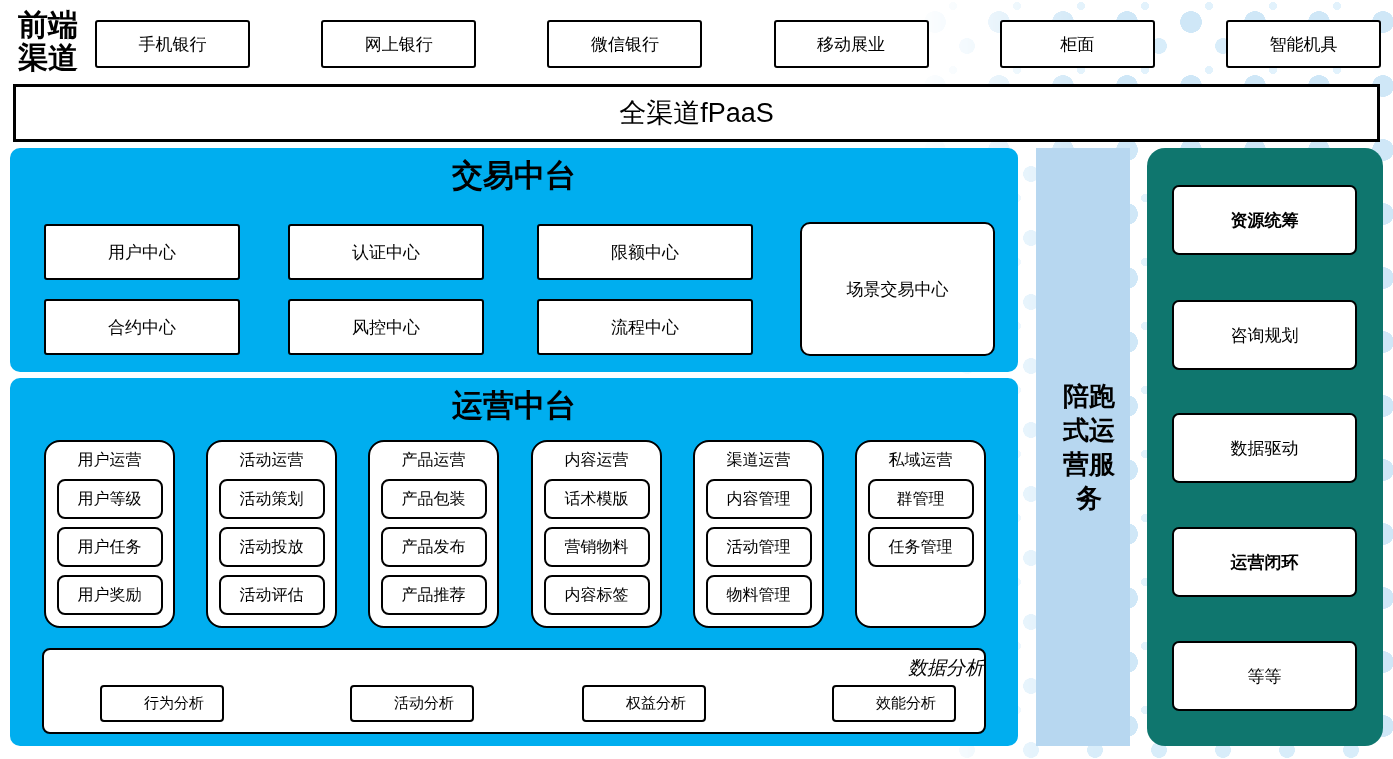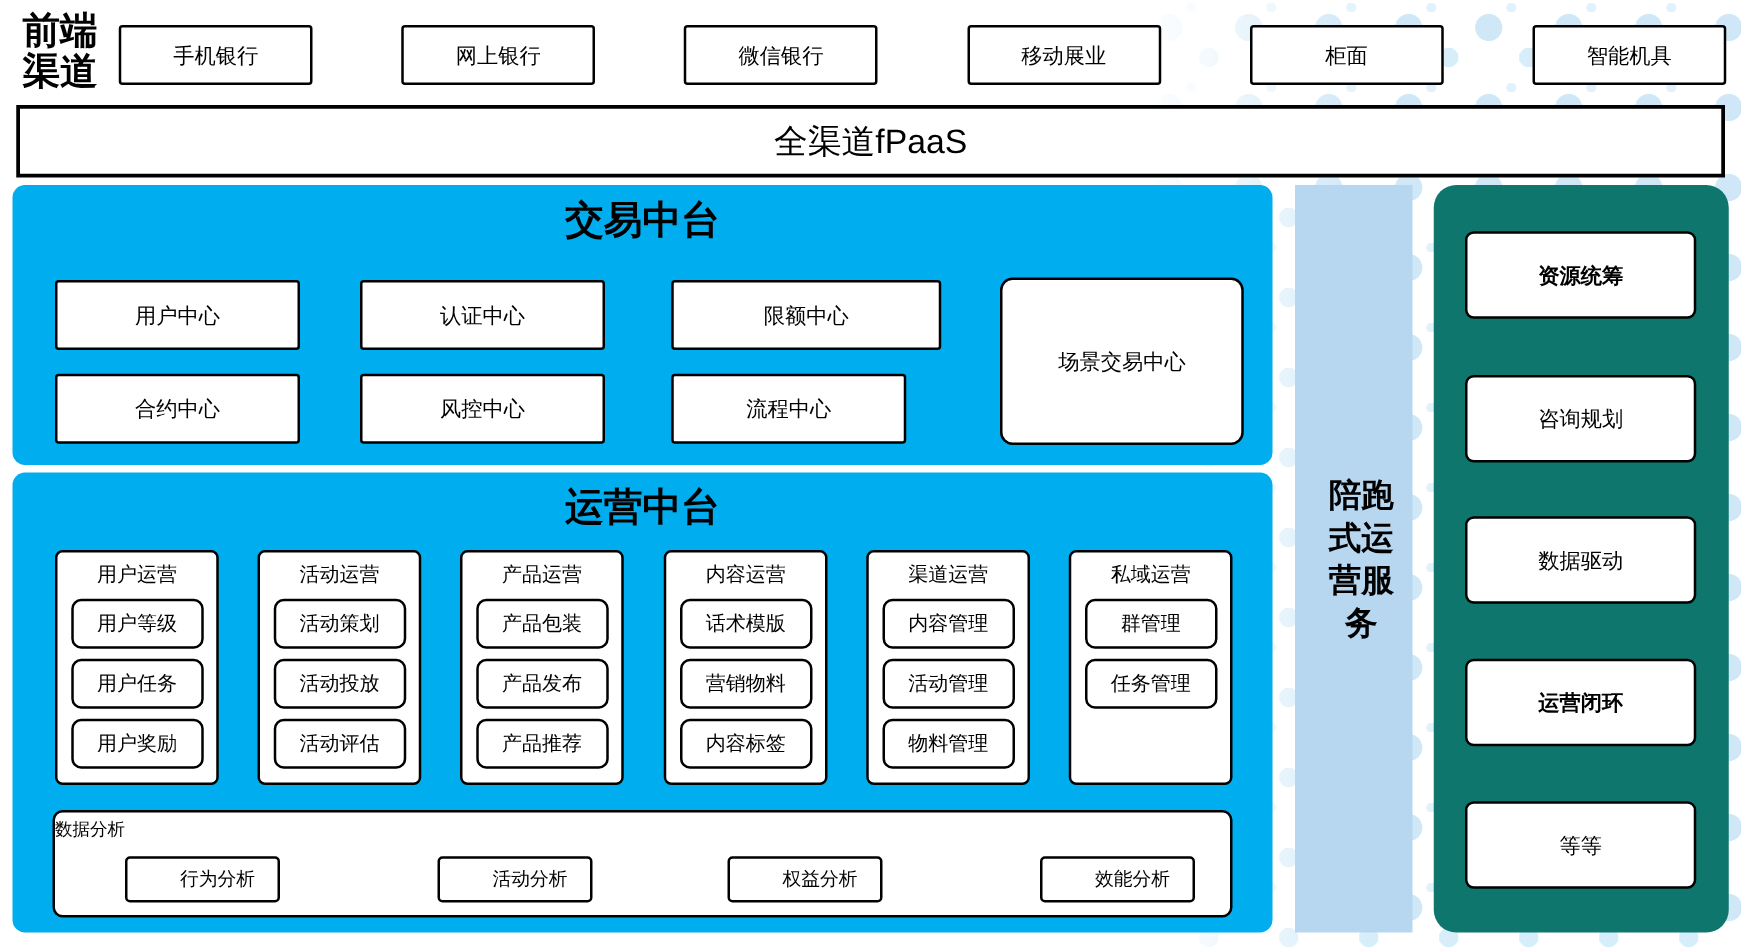--- a/index.html
+++ b/index.html
@@ -63,34 +63,34 @@
   .wbox {
     position: absolute;
     background: #fff; border: 2px solid #000; border-radius: 3px;
     display: flex; align-items: center; justify-content: center;
     font-size: 17px;
   }
   .scene-box { border-radius: 10px; }
 
   .op-col {
     position: absolute; top: 62px; width: 131px; height: 188px;
-    background: #fff; border: 2px solid #000; border-radius: 6px;
+    background: #fff; border: 2px solid #000; border-radius: 16px;
   }
   .op-col-title { text-align: center; font-size: 16px; margin-top: 8px; }
   .op-item {
     width: 106px; height: 40px; margin: 8px auto 0;
     border: 2px solid #000; border-radius: 8px;
     display: flex; align-items: center; justify-content: center;
     font-size: 16px;
   }
   .da-bar {
     position: absolute; left: 32px; top: 270px; width: 944px; height: 86px;
     background: #fff; border: 2px solid #000; border-radius: 8px;
   }
-  .da-title { text-align: left; font-size: 14px; margin-top: 5px; }
+  .da-title { text-align: right; font-size: 19px; margin-top: 5px; font-style: italic; }
   .da-item {
     position: absolute; top: 35px; width: 124px; height: 37px;
     border: 2px solid #000; border-radius: 4px;
     display: flex; align-items: center; justify-content: center;
     font-size: 15px; background: #fff; padding-left: 24px;
   }
   .side-bar {
     left: 1036px; top: 148px; width: 94px; height: 598px;
     background: #B7D7F0;
   }
@@ -129,21 +129,21 @@
 
 <div class="abs layer flexc fpaas">全渠道fPaaS</div>
 
 <div class="abs layer panel panel-trade">
   <div class="panel-title">交易中台</div>
   <div class="wbox" style="left:34px;  top:76px;  width:196px; height:56px;">用户中心</div>
   <div class="wbox" style="left:278px; top:76px;  width:196px; height:56px;">认证中心</div>
   <div class="wbox" style="left:527px; top:76px;  width:216px; height:56px;">限额中心</div>
   <div class="wbox" style="left:34px;  top:151px; width:196px; height:56px;">合约中心</div>
   <div class="wbox" style="left:278px; top:151px; width:196px; height:56px;">风控中心</div>
-  <div class="wbox" style="left:527px; top:151px; width:188px; height:56px;">流程中心</div>
+  <div class="wbox" style="left:527px; top:151px; width:216px; height:56px;">流程中心</div>
   <div class="wbox scene-box" style="left:790px; top:74px; width:195px; height:134px;">场景交易中心</div>
 </div>
 
 <div class="abs layer panel panel-op">
   <div class="panel-title">运营中台</div>
 
   <div class="op-col" style="left:34px;">
     <div class="op-col-title">用户运营</div>
     <div class="op-item">用户等级</div>
     <div class="op-item">用户任务</div>

